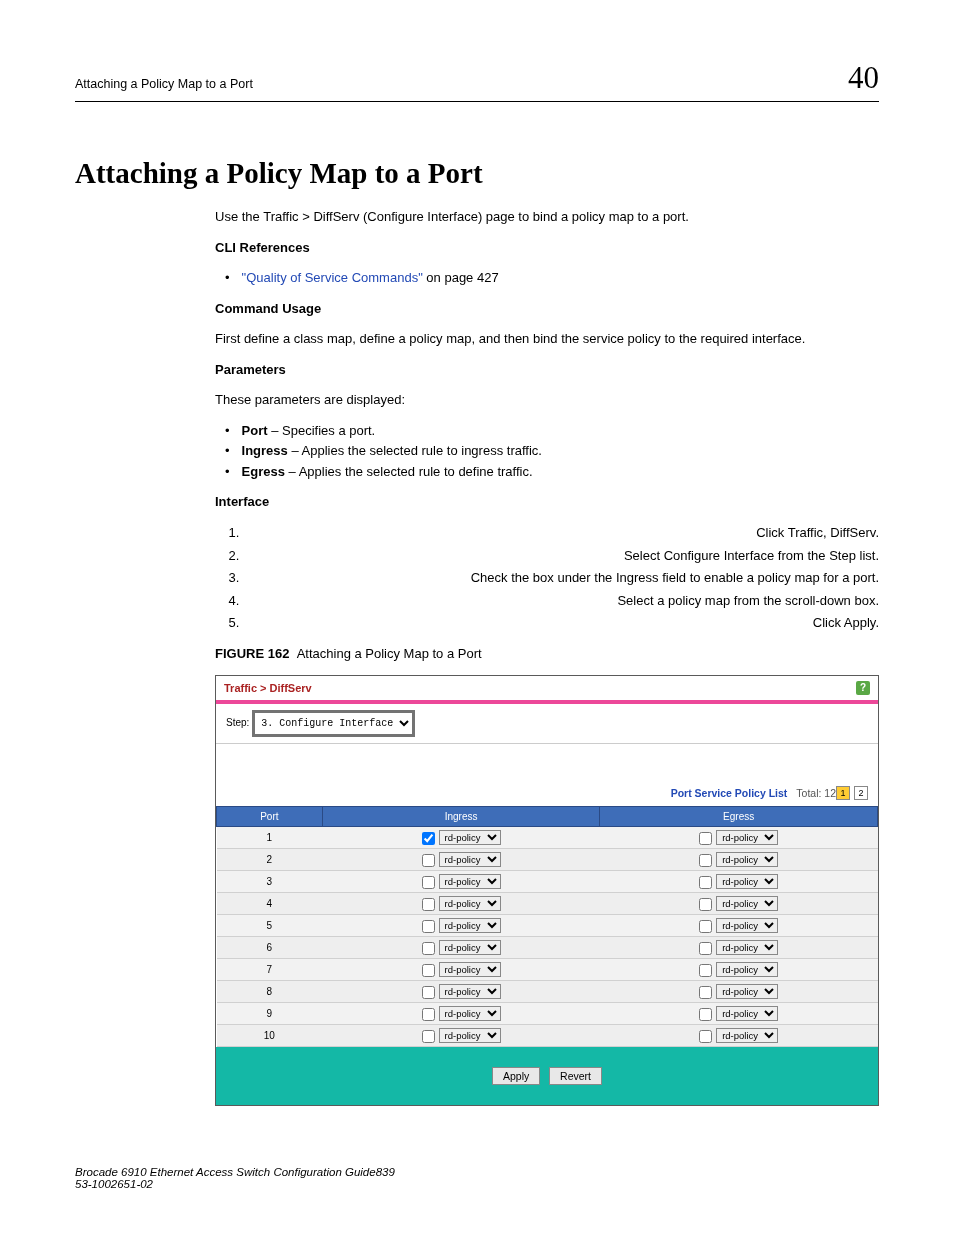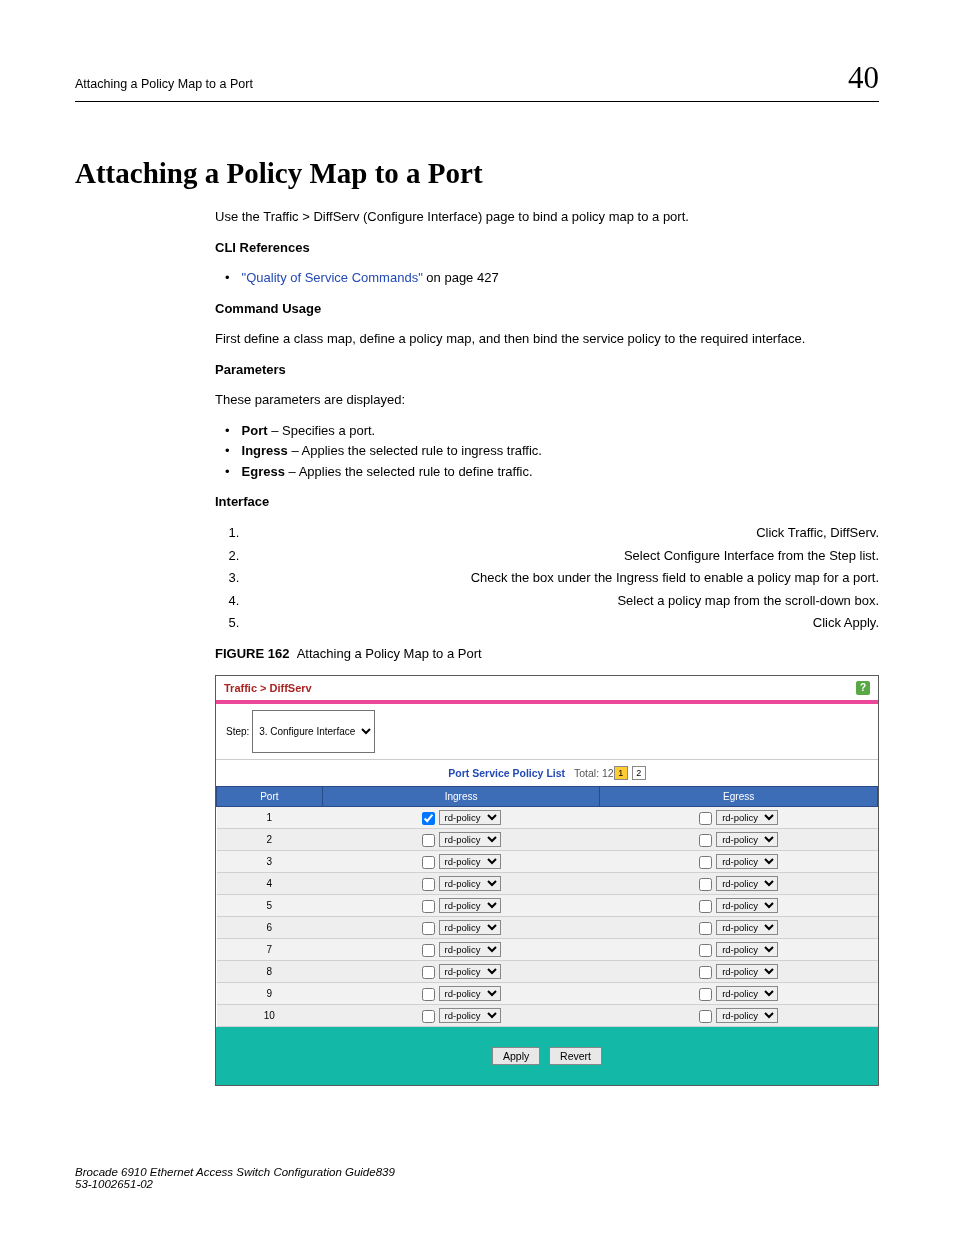--- a/index.html
+++ b/index.html
@@ -75,30 +75,32 @@
       border-radius: 2px;
       font-size: 10px;
     }
     .ui-steprow {
       background: #fff;
       padding: 6px 10px;
       border-bottom: 1px solid #ccc;
     }
     .step-select {
       font-size: 10px;
-      padding: 14px 2px;
-      border: 1px solid #737373;
-      background: #fff;
+      padding: 4px 2px;
+      border: 3px solid #737373;
+      background: #fff;
+      font-family: Liberation Mono, monospace;
     }
     .ui-listheader {
       display: flex;
-      justify-content: center;
+      justify-content: flex-end;
       align-items: center;
       padding: 6px 10px;
       background: #fff;
+      margin-top: 36px;
     }
     .ui-listheader-text { color: #2249b5; font-size: 10.5px; }
     .ui-listheader-text .total { color: #555; font-weight: normal; margin-left: 6px; }
     .pager-boxes { display: flex; gap: 4px; }
     .pg-box {
       display: inline-block;
       width: 14px; height: 14px;
       border: 1px solid #888;
       text-align: center;
       line-height: 12px;

